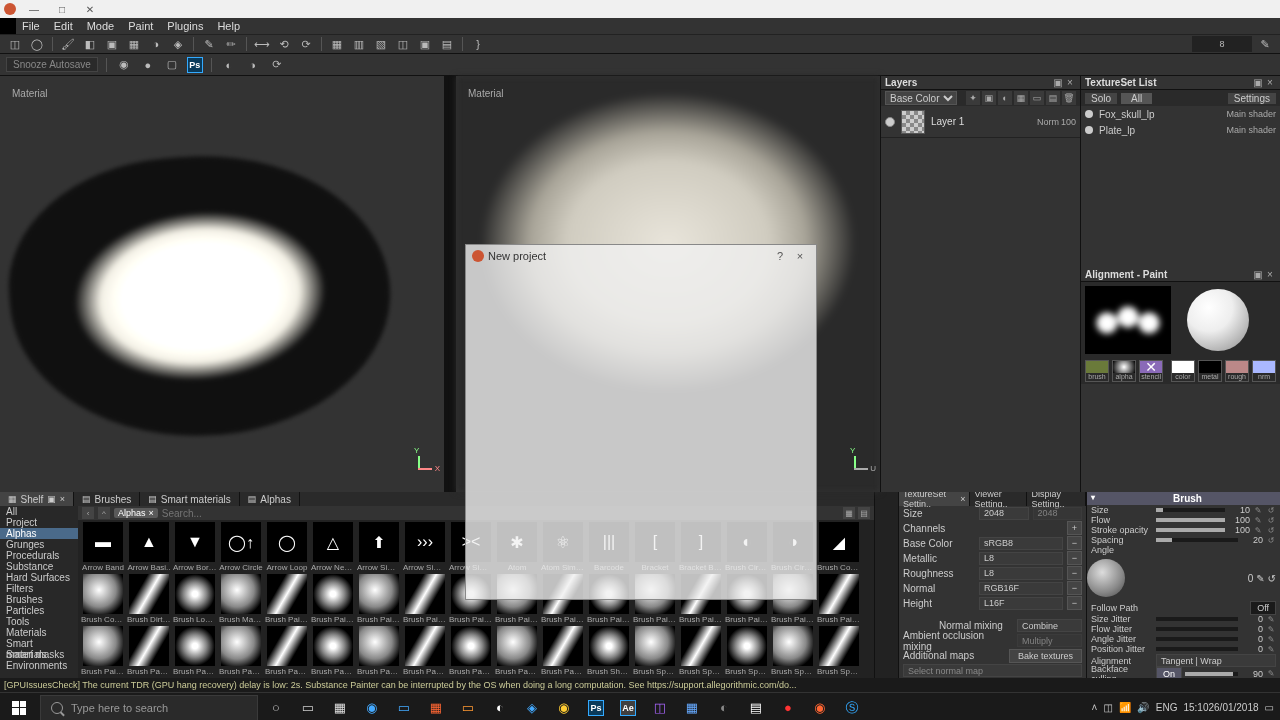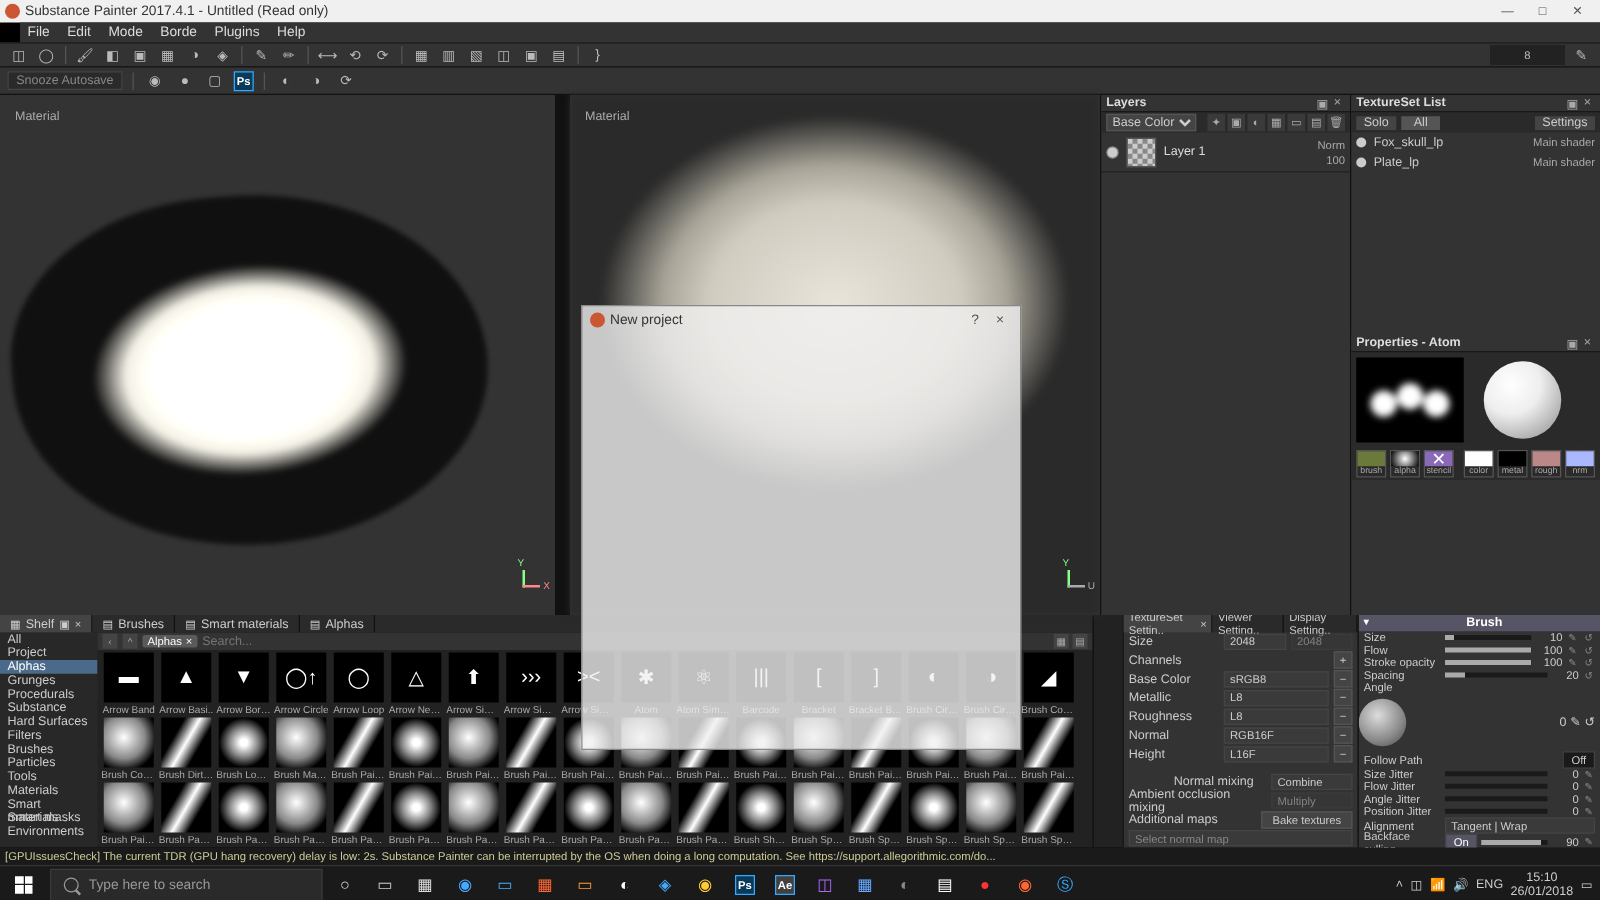--- a/index.html
+++ b/index.html
@@ -33,21 +33,21 @@
 .phead .ptitle { flex:1; font-weight:bold; }
 .phead .pbtn { width:12px; text-align:center; color:#aaa; cursor:pointer; }
 .layers-panel { width:200px; }
 .layers-bar { height:16px; display:flex; align-items:center; gap:2px; padding:0 4px; background:#2a2a2a; }
 .layers-bar select { background:#444; color:#ccc; border:1px solid #555; font-size:10px; height:14px; }
 .lb-btn { width:14px; height:14px; background:#3a3a3a; display:flex; align-items:center; justify-content:center; color:#aaa; font-size:9px; cursor:pointer; }
 .layer-row { display:flex; align-items:center; height:32px; padding:0 4px; gap:6px; border-bottom:1px solid #222; }
 .layer-eye { width:10px; height:10px; border:1px solid #888; border-radius:50%; background:#ccc; cursor:pointer; }
 .layer-thumb { width:24px; height:24px; background: repeating-conic-gradient(#888 0 25%, #ccc 0 50%) 0 0/8px 8px; border:1px solid #555;}
 .layer-name { flex:1; color:#ddd; font-size:10px; }
-.layer-side { display:flex; flex-direction:column; align-items:flex-end; font-size:9px; color:#aaa; gap:2px; }
+.layer-side { display:flex; flex-direction:row; align-items:flex-end; font-size:9px; color:#aaa; gap:2px; }
 .texset-panel { width:200px; }
 .ts-bar { height:16px; display:flex; align-items:center; gap:4px; padding:0 4px; background:#2a2a2a; }
 .ts-bar .solo { background:#444; padding:0 6px; font-size:10px; cursor:pointer; }
 .ts-bar .all { background:#555; padding:0 10px; font-size:10px; cursor:pointer; }
 .ts-bar .settings { margin-left:auto; background:#444; padding:0 6px; font-size:10px; cursor:pointer; }
 .ts-row { display:flex; align-items:center; height:16px; padding:0 4px; gap:6px; font-size:10px; }
 .ts-row .eye { width:8px; height:8px; background:#ccc; border-radius:50%; }
 .ts-row .shader { margin-left:auto; color:#aaa; font-size:9px; }
 
 .dialog { position:absolute; left:465px; top:168px; width:352px; height:356px; background: rgba(240,240,240,0.80); border:1px solid #888; z-index:50; }
@@ -114,40 +114,39 @@
 .start { width:38px; height:30px; display:flex; align-items:center; justify-content:center; cursor:pointer;}
 .winlogo { width:14px; height:14px; display:grid; grid-template:1fr 1fr/1fr 1fr; gap:1px;}
 .winlogo div { background:#fff;}
 .search-box { display:flex; align-items:center; gap:8px; background:#2a2a2a; height:26px; padding:0 10px; width:218px; margin:2px; color:#999; cursor:text; border:1px solid #3a3a3a;}
 .search-box .sico { width:12px; height:12px; border:1.5px solid #999; border-radius:50%; position:relative;}
 .search-box .sico:after { content:''; position:absolute; width:5px; height:1.5px; background:#999; bottom:-2px; right:-3px; transform:rotate(45deg);}
 .tb-icons { display:flex; height:100%;}
 .tb-icon { width:32px; display:flex; align-items:center; justify-content:center; cursor:pointer; font-size:13px;}
 .tray { margin-left:auto; display:flex; align-items:center; gap:6px; padding:0 6px; font-size:10px; color:#ccc;}
 .tray .chev { cursor:pointer;}
-.tray .clock { display:flex; flex-direction:column; align-items:center; line-height:11px; font-size:10px;}
+.tray .clock { display:flex; align-items:flex-start; line-height:11px; font-size:10px;}
 </style>
 </head>
 <body>
 
 <div class="titlebar">
   <div class="app-icon"></div>
-  <div class="title">Substance Painter 2017.4.1 - Untitled (Read only)</div>
   <div class="winbtns">
     <div>—</div>
     <div>□</div>
     <div>✕</div>
   </div>
 </div>
 
 <div class="menubar">
   <span>File</span>
   <span>Edit</span>
   <span>Mode</span>
-  <span>Borde</span>
+  <span>Paint</span>
   <span>Plugins</span>
   <span>Help</span>
 </div>
 
 <div class="toolbar">
   <div class="tbtn">◫</div>
   <div class="tbtn">◯</div>
   <div class="tsep"></div>
   <div class="tbtn">🖌</div>
   <div class="tbtn">◧</div>
@@ -256,21 +255,21 @@
         <span>Fox_skull_lp</span>
         <span class="shader">Main shader</span>
       </div>
       <div class="ts-row">
         <div class="eye"></div>
         <span>Plate_lp</span>
         <span class="shader">Main shader</span>
       </div>
 
       <div class="phead" style="margin-top:130px;">
-        <span class="ptitle">Properties - Atom</span>
+        <span class="ptitle">Alignment - Paint</span>
         <span class="pbtn">▣</span>
         <span class="pbtn">×</span>
       </div>
       <div class="prop-preview">
         <div class="bp">
             <div class="wave"></div>
           </div>
         <div class="bp" style="background:#2a2a2a;">
             <div class="sphere"></div>
           </div>

